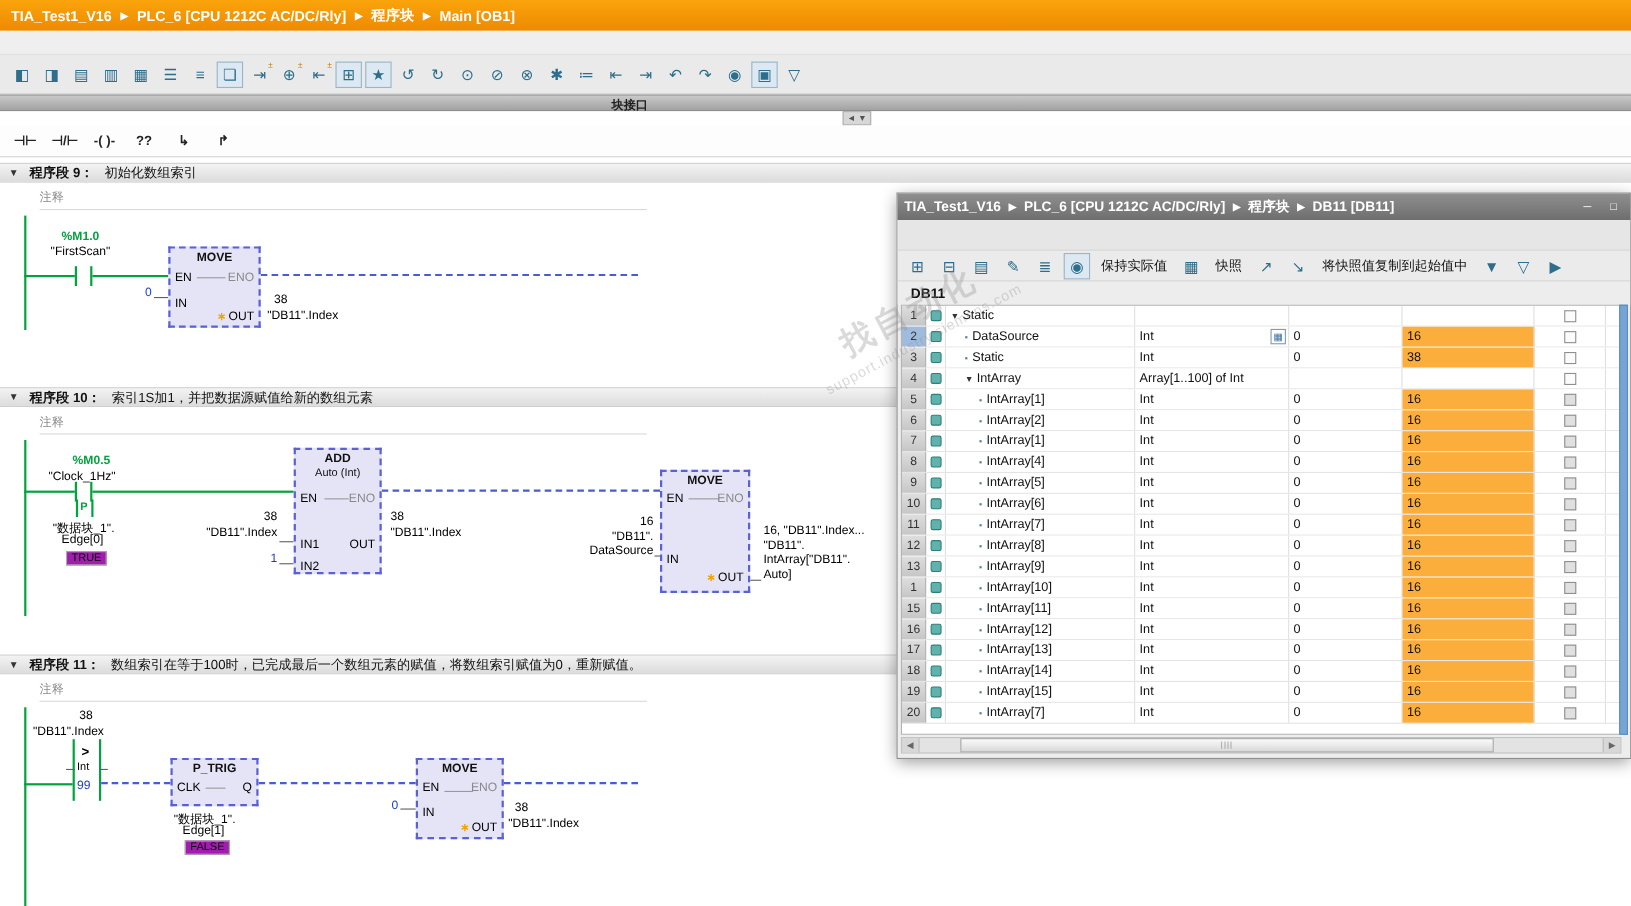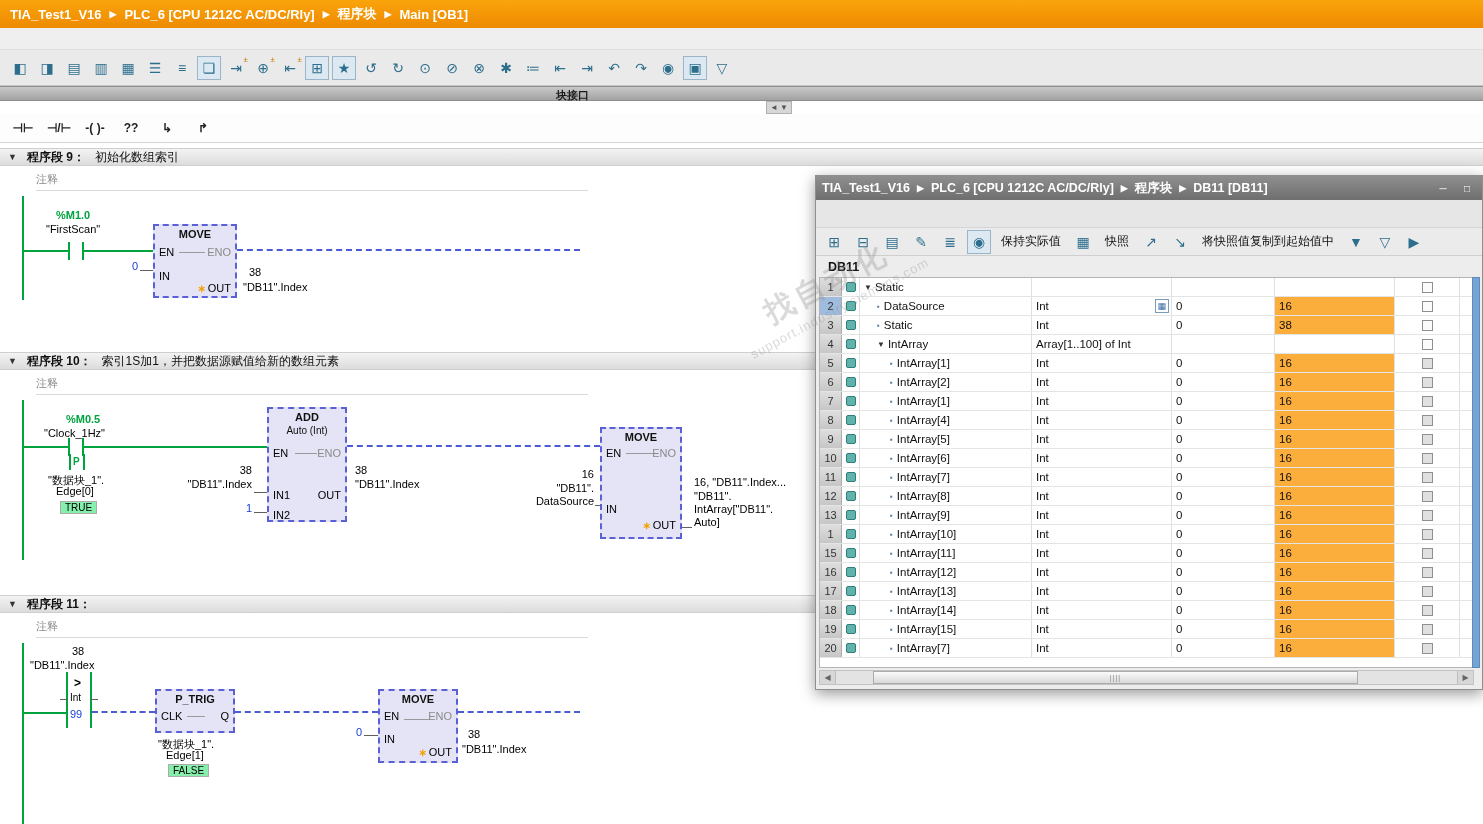--- a/index.html
+++ b/index.html
@@ -66,21 +66,21 @@
   .inlink { position:absolute; height:1px; background:#9a9a9a; }
   .outpin { display:flex; align-items:center; gap:2px; }
   .star { font-size:10px; color:#F0A202; font-weight:bold; }
 
   .addr { position:absolute; font-size:11px; font-weight:bold; color:#00A33E;
     white-space:nowrap; z-index:3; }
   .sym  { position:absolute; font-size:11px; color:#000; white-space:nowrap; z-index:3; }
   .val  { position:absolute; font-size:11px; color:#1A3FD0; white-space:nowrap;
     z-index:3; }
   .edgeP { position:absolute; font-size:10px; font-weight:bold; color:#00A33E; z-index:4; }
-  .statebox { position:absolute; font-size:10px; background:#86efac; color:#000;
+  .statebox { position:absolute; font-size:10px; background:#a21caf; color:#000;
     padding:0 4px; border:1px solid #ABABAB; z-index:3; }
   .cmp-op { position:absolute; font-size:12px; font-weight:bold; color:#000; z-index:4; }
 
   
   .db-window { position:absolute; left:815px; top:175px; width:668px; height:515px;
     background:#EDEDED; border:1px solid #8F8F8F;
     box-shadow:0 4px 14px rgba(0,0,0,.4); z-index:20; }
   .db-title { position:absolute; left:0; top:0; right:0; height:24px;
     background:linear-gradient(#8F8F8F,#6E6E6E); color:#fff; display:flex;
     align-items:center; padding:0 6px; font-size:12.5px; font-weight:bold; }
@@ -313,20 +313,21 @@
 <div class="wire" style="left:595px;top:505px;width:5px"></div>
 <div class="sym" style="left:694px;top:476px">16, "DB11".Index...</div>
 <div class="sym" style="left:694px;top:490px">"DB11".</div>
 <div class="sym" style="left:694px;top:503px">IntArray["DB11".</div>
 <div class="sym" style="left:694px;top:516px">Auto]</div>
 <div class="wire" style="left:682px;top:527px;width:10px"></div>
 
 <div class="net-head" style="top:595px">
   <span class="tri">▼</span>
   <span class="ttl">程序段 11：</span>
+  <span>数组索引在等于100时，已完成最后一个数组元素的赋值，将数组索引赋值为0，重新赋值。</span>
 </div>
 <div class="note" style="left:36px;top:619px">注释</div>
 <div class="noteline" style="left:36px;top:637px;width:552px"></div>
 
 <div class="vl" style="left:22px;top:643px;height:181px"></div>
 <div class="hl" style="left:22px;top:712px;width:44px"></div>
 <div class="vl" style="left:66px;top:672px;height:56px"></div>
 <div class="vl" style="left:90px;top:672px;height:56px"></div>
 <div class="sym" style="left:72px;top:645px">38</div>
 <div class="sym" style="left:30px;top:659px">"DB11".Index</div>

